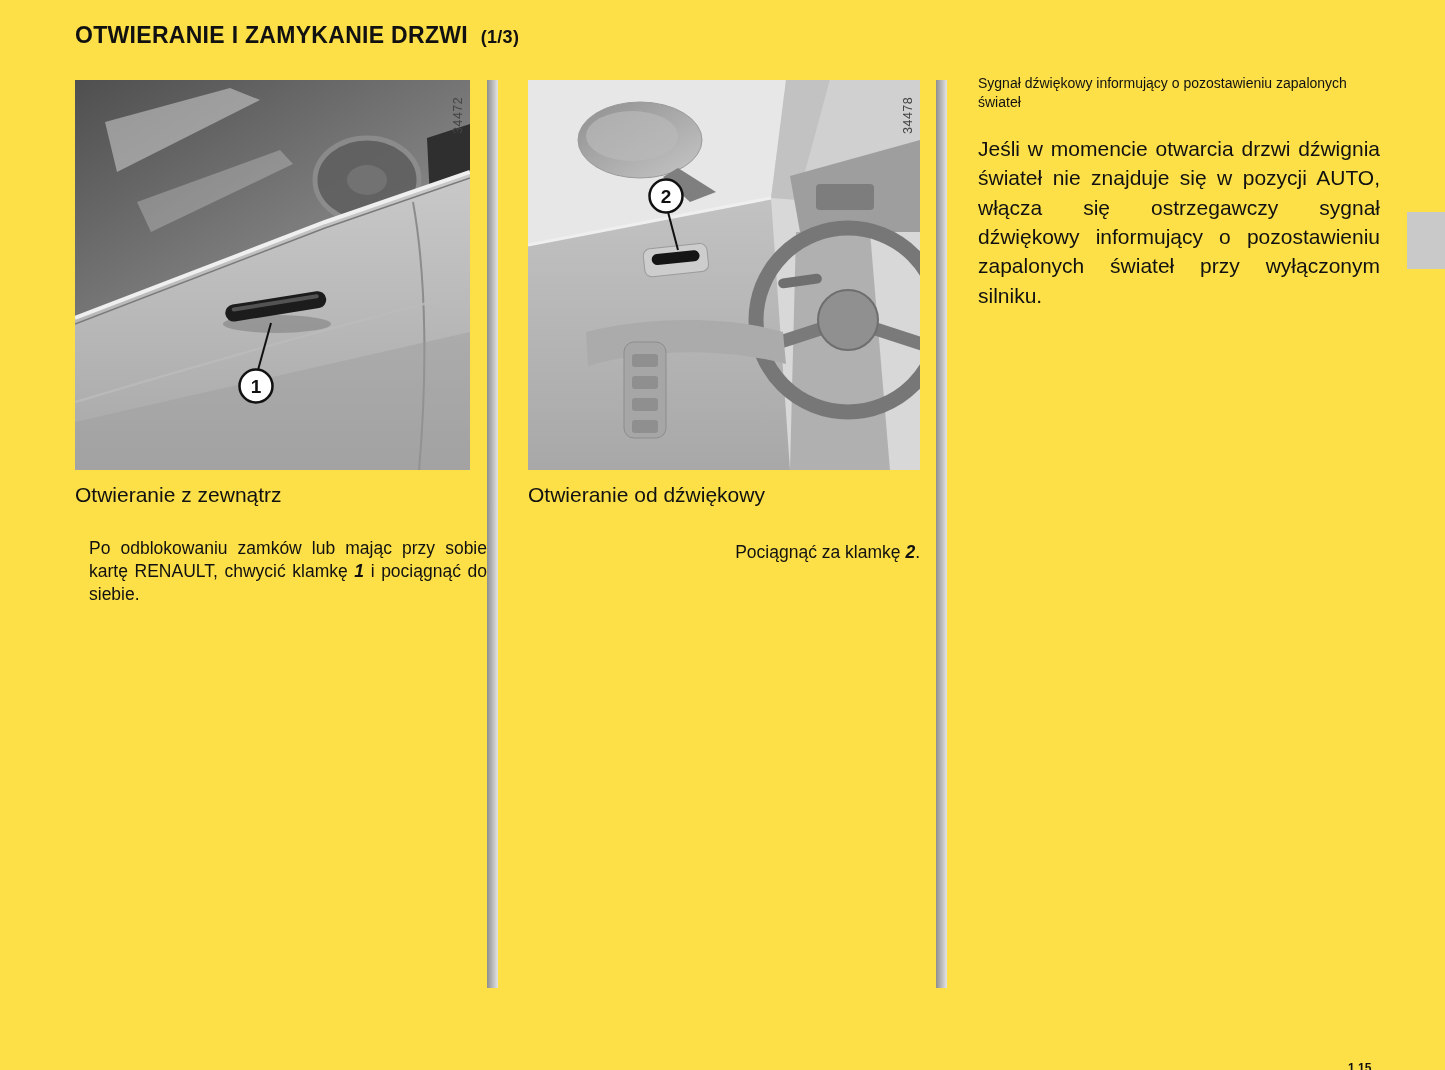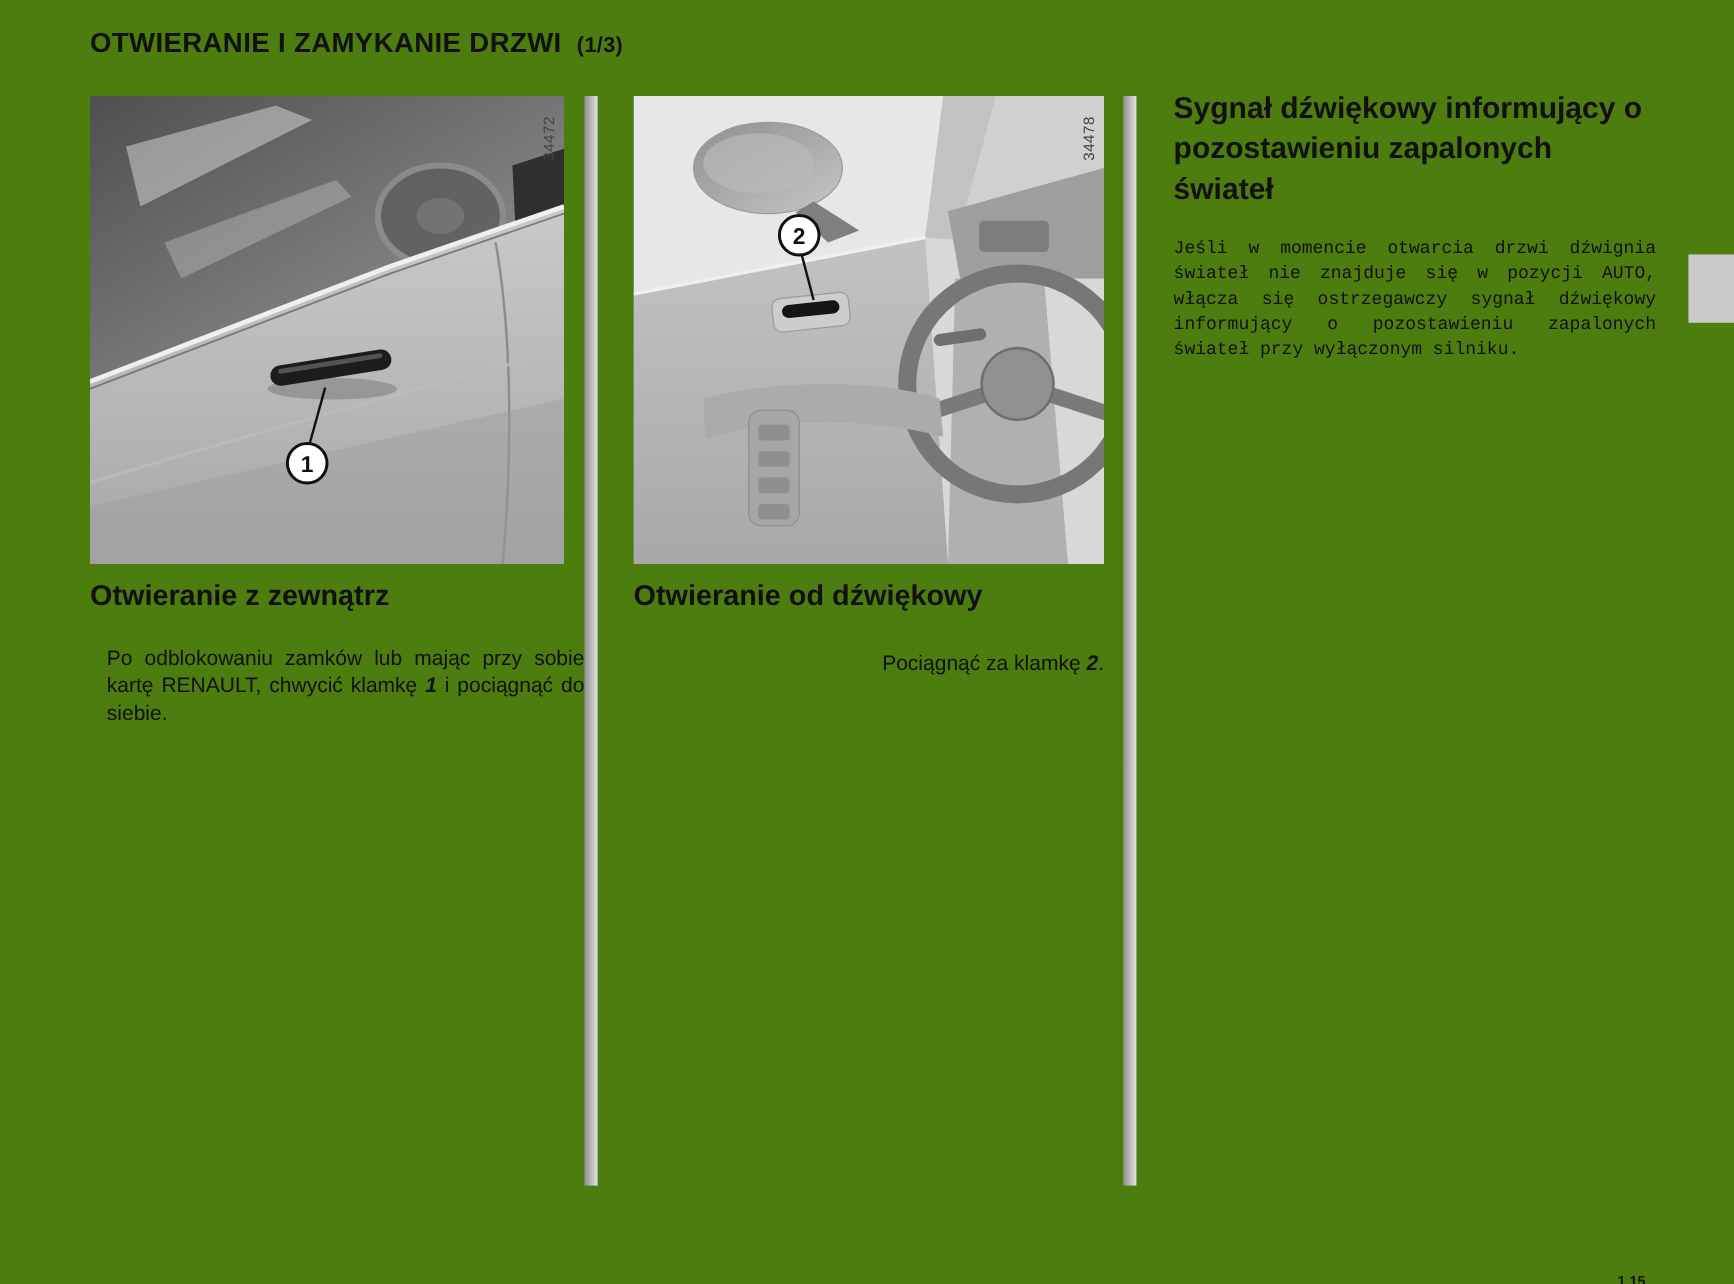--- a/index.html
+++ b/index.html
@@ -1,37 +1,37 @@
 <!DOCTYPE html>
 <html><head>
 <meta charset="utf-8">
 <style>
   html,body{margin:0;padding:0;background:#ffffff;}
-  .page{position:relative;width:1445px;height:1070px;background:#4d7c0f;overflow:hidden;
+  .page{position:relative;width:1445px;height:1070px;background:#fde047;overflow:hidden;
         font-family:"Liberation Sans",sans-serif;color:#111;}
   .page-title{position:absolute;left:75px;top:22px;margin:0;font-size:23px;font-weight:bold;letter-spacing:.3px;}
   .title-suffix{font-size:18px;margin-left:6px;}
   .fig{position:absolute;margin:0;padding:0;}
   .fig-exterior{left:75px;top:80px;width:395px;height:390px;}
   .fig-interior{left:528px;top:80px;width:392px;height:390px;}
   .fig svg{display:block;width:100%;height:100%;}
   .divider{position:absolute;top:80px;width:11px;height:908px;
            background:linear-gradient(to right,#8e8e8e,#e4e4e4);}
   .divider-1{left:487px;}
   .divider-2{left:936px;}
-  .section-heading{position:absolute;margin:0;font-size:24px;font-weight:bold;}
+  .section-heading{position:absolute;margin:0;font-size:21px;font-weight:normal;}
   .exterior-heading{left:75px;top:483px;width:398px;}
   .interior-heading{left:528px;top:483px;width:392px;}
   .body-text{font-size:17.5px;line-height:1.33;}
   .exterior-body{position:absolute;left:75px;top:519px;width:398px;text-align:justify;margin-left:14px;}
   .interior-body{position:absolute;left:528px;top:523px;width:392px;text-align:right;}
   .ref-num{font-weight:bold;font-style:italic;}
   .right-col{position:absolute;left:978px;top:74px;width:402px;}
-  .right-heading{margin:0 0 22px 0;font-size:25px;font-weight:bold;line-height:1.35;}
-  .right-body{margin:0;font-size:15px;line-height:1.4;text-align:justify;font-family:Liberation Mono, monospace;}
+  .right-heading{margin:0 0 22px 0;font-size:14px;font-weight:normal;line-height:1.35;}
+  .right-body{margin:0;font-size:21px;line-height:1.4;text-align:justify;}
   .warning-box{position:absolute;left:75px;top:808px;width:395px;height:181px;
                border:2px solid #1a1a1a;box-sizing:border-box;background:#fff;}
   .warning-icon{position:absolute;left:15px;top:17px;width:67px;height:67px;}
   .warning-text{position:absolute;left:97px;top:13px;width:283px;font-size:17.5px;
                 line-height:1.34;text-align:justify;}
   .page-number{position:absolute;left:1348px;top:1061px;font-size:12px;font-weight:bold;}
   .side-tab{position:absolute;left:1407px;top:212px;width:38px;height:57px;background:#c9c9c9;}
   .fig-ref-text{font-size:12.5px;fill:#444;letter-spacing:.5px;}
   .callout-num{font-size:19px;font-weight:bold;fill:#111;}
 </style>

